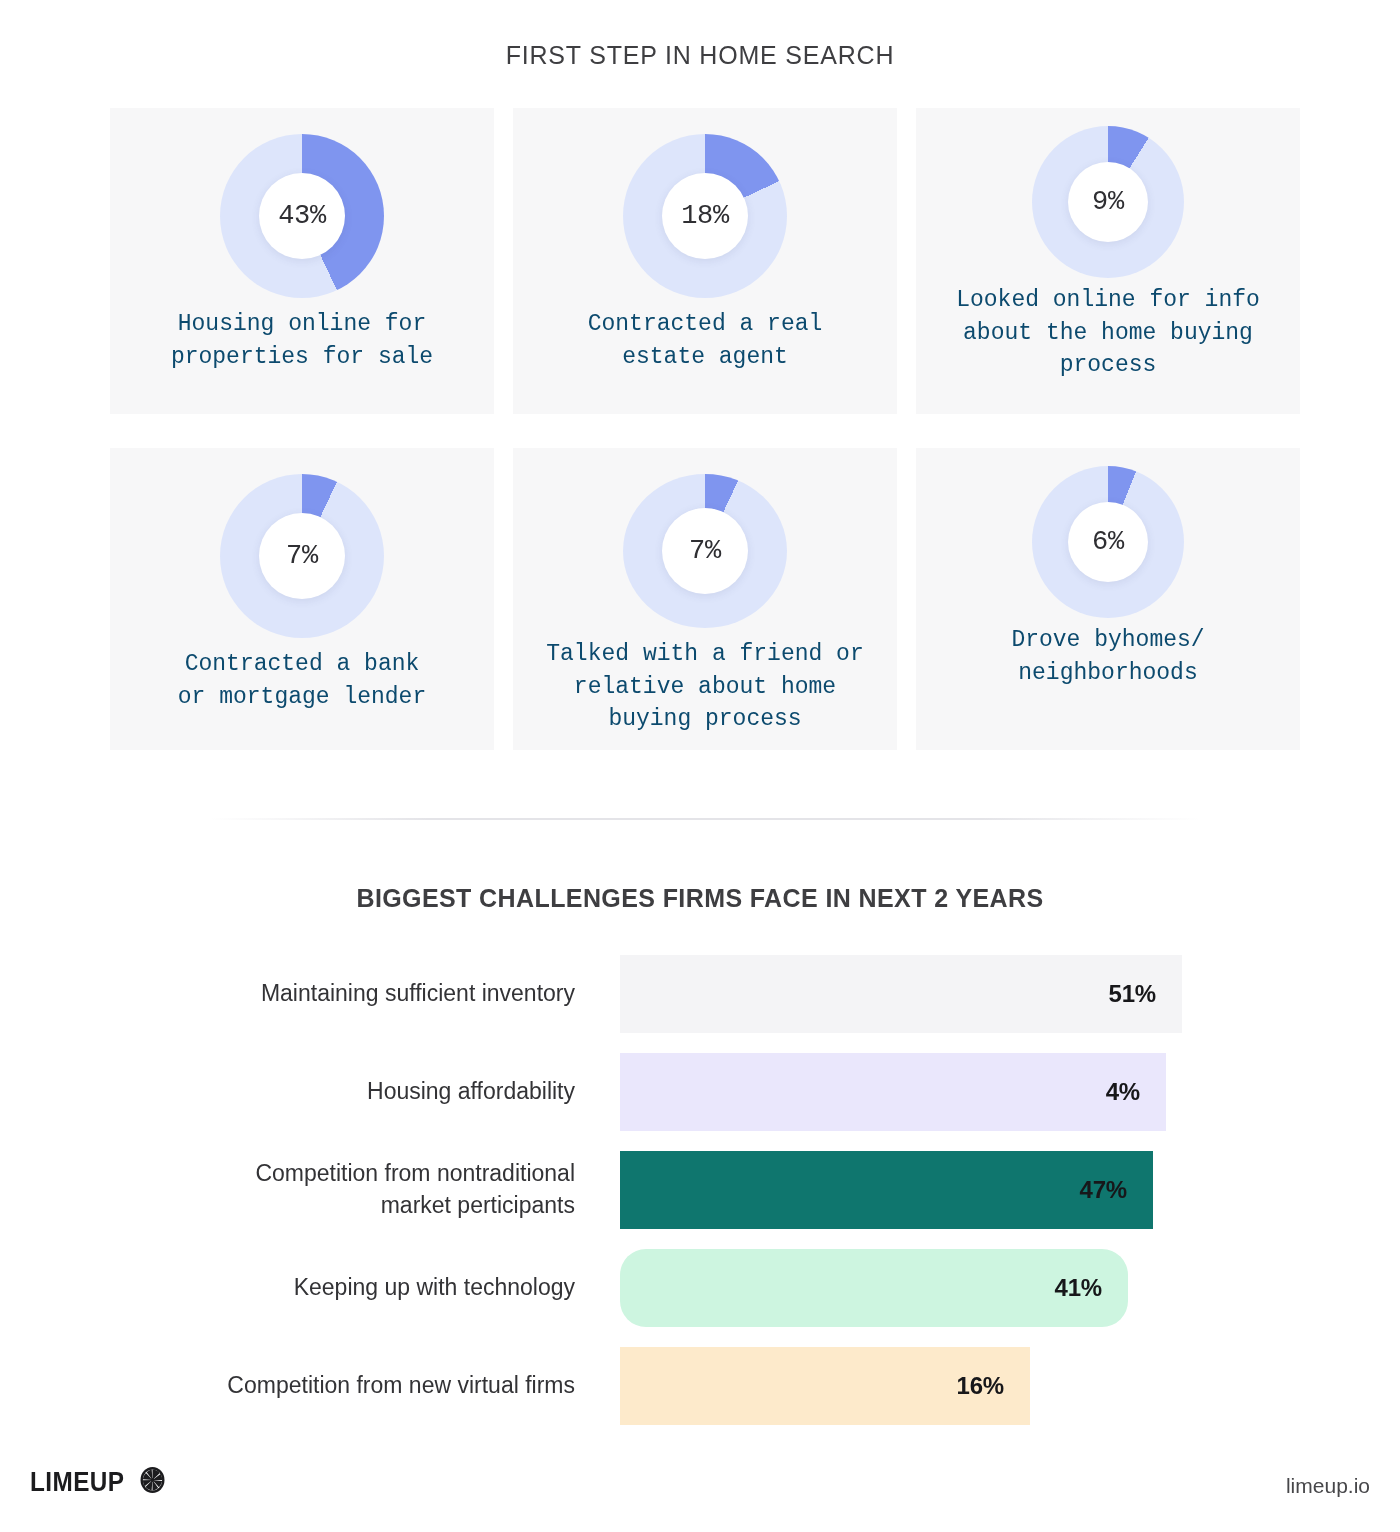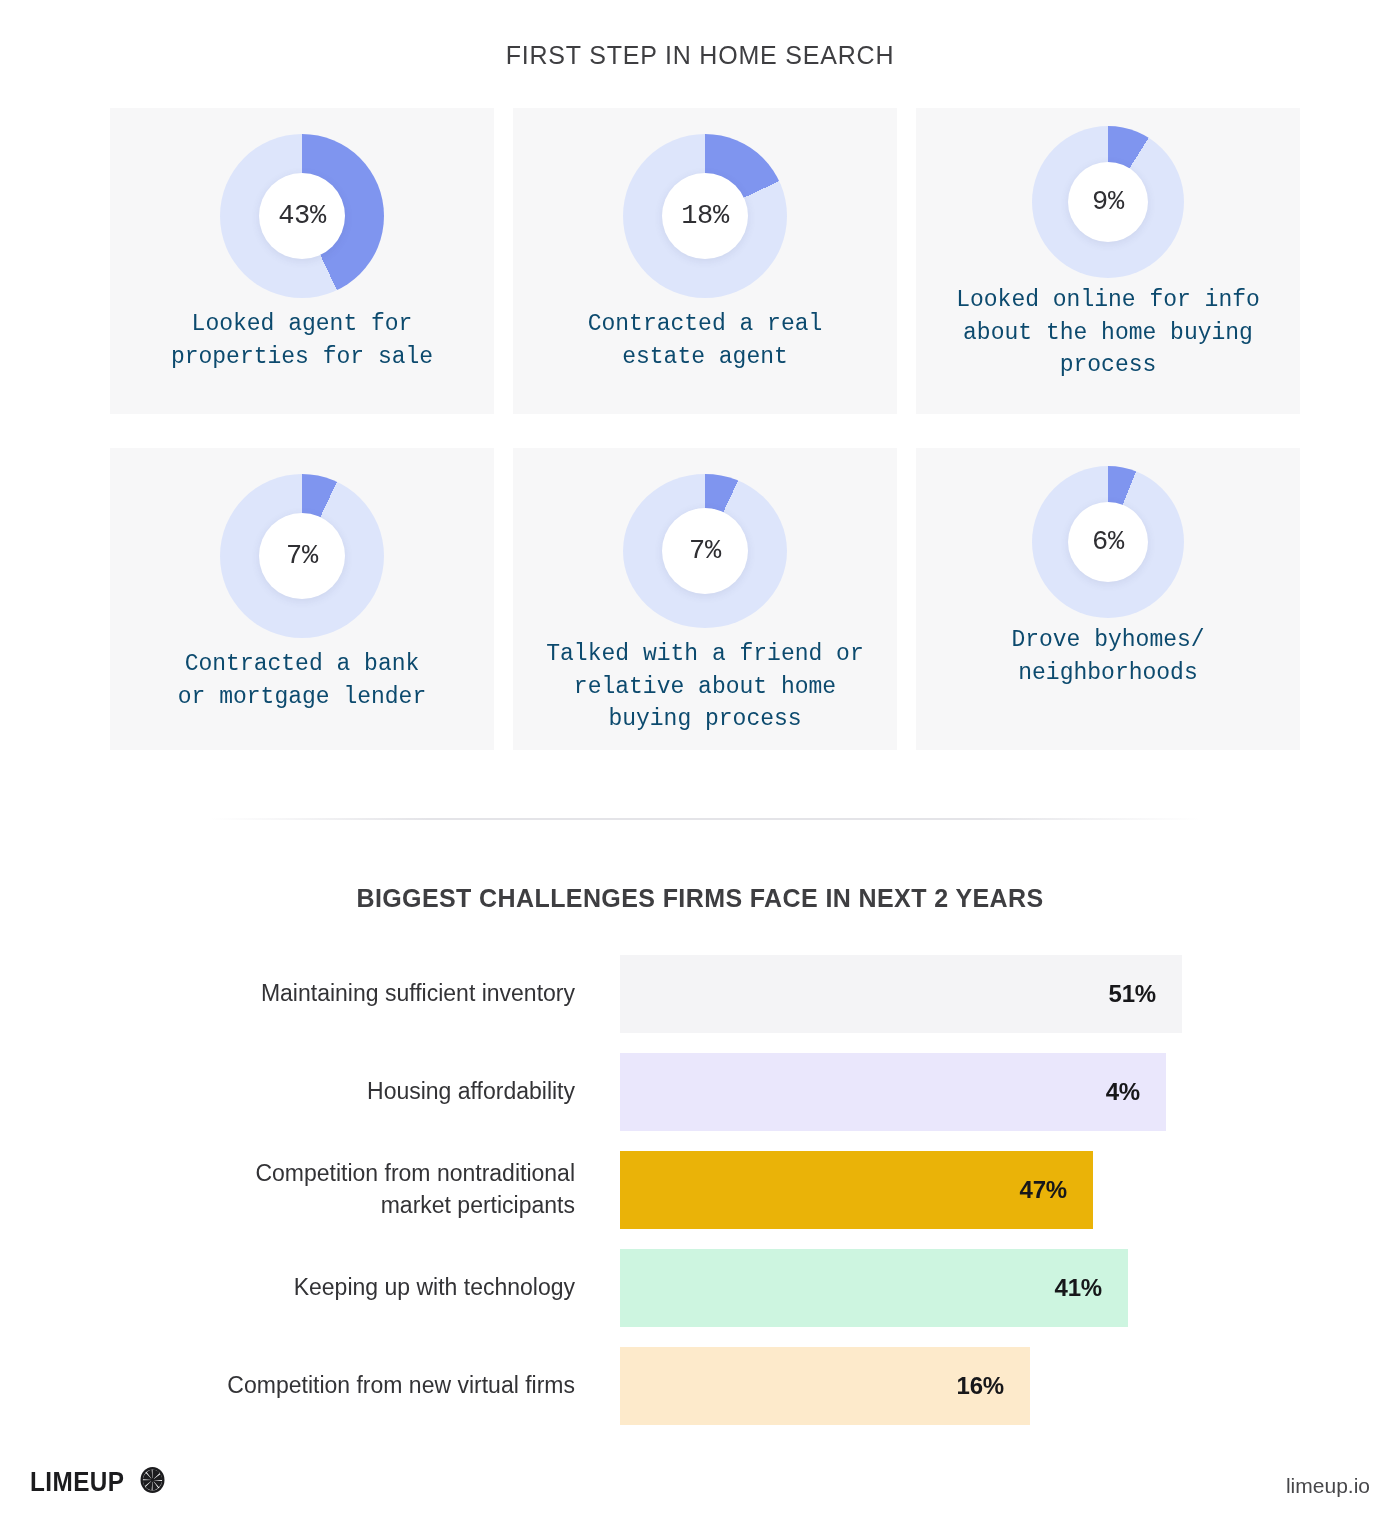--- a/index.html
+++ b/index.html
@@ -200,21 +200,21 @@
   <div class="donut-grid">
 
     <div class="donut-card h1">
       <div class="donut-wrap">
         <div class="donut-ring" style="background: conic-gradient(#7f95ef 0deg 154.8deg, #dde5fb 154.8deg 360deg);"></div>
         <div class="donut-hole">
           <span class="donut-value">43%</span>
         </div>
       </div>
       <div class="donut-label">
-        <div>Looked agent for</div>
+        <div>Housing online for</div>
         <div>properties for sale</div>
       </div>
     </div>
 
     <div class="donut-card h1">
       <div class="donut-wrap">
         <div class="donut-ring" style="background: conic-gradient(#7f95ef 0deg 64.8deg, #dde5fb 64.8deg 360deg);"></div>
         <div class="donut-hole">
           <span class="donut-value">18%</span>
         </div>
@@ -303,30 +303,30 @@
       <div class="bar-track" style="width:546px; background:#eae7fc;">
         <span class="bar-value">4%</span>
       </div>
     </div>
 
     <div class="bar-row">
       <div class="bar-label">
         <div>Competition from nontraditional</div>
         <div>market perticipants</div>
       </div>
-      <div class="bar-track" style="width:473px; background:#eab308;">
+      <div class="bar-track" style="width:533px; background:#0f766e;">
         <span class="bar-value">47%</span>
       </div>
     </div>
 
     <div class="bar-row">
       <div class="bar-label">
         <div>Keeping up with technology</div>
       </div>
-      <div class="bar-track" style="width:508px; background:#cdf5e0;">
+      <div class="bar-track" style="width:508px; background:#cdf5e0;border-radius:26px;">
         <span class="bar-value">41%</span>
       </div>
     </div>
 
     <div class="bar-row">
       <div class="bar-label">
         <div>Competition from new virtual firms</div>
       </div>
       <div class="bar-track" style="width:410px; background:#fdeacb;">
         <span class="bar-value">16%</span>

